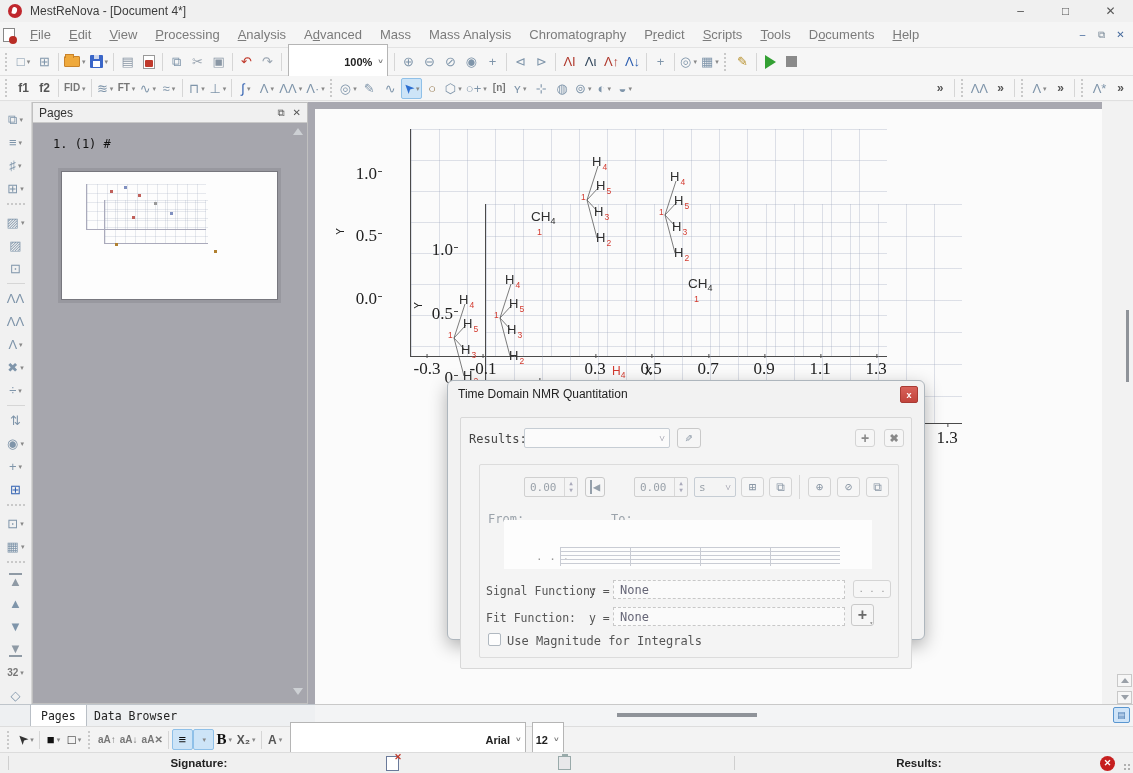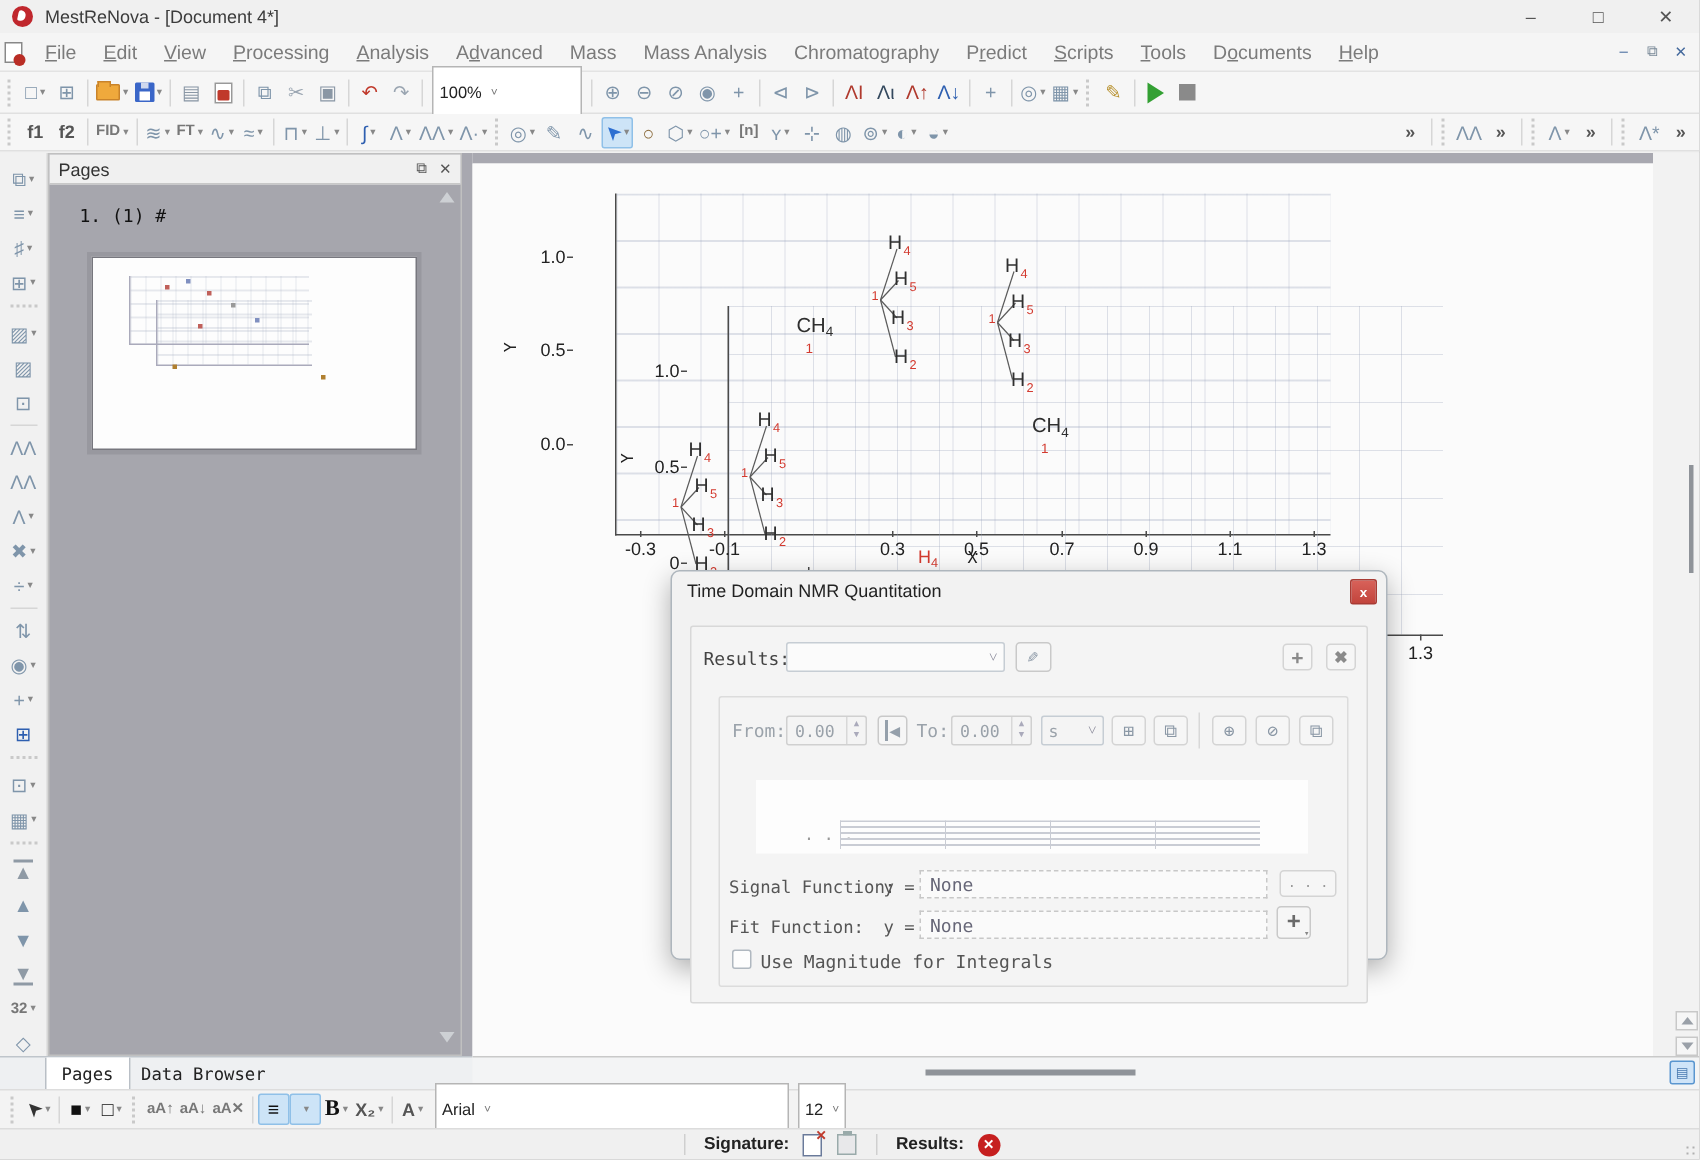--- a/index.html
+++ b/index.html
@@ -30,21 +30,21 @@
   .tbtn{height:21px;min-width:21px;padding:0 1px;display:flex;align-items:center;justify-content:center;border:1px solid transparent;border-radius:2px;color:#7f95aa;font-size:13px;line-height:1;position:relative;}
   .tbtn .g{display:inline-block;}
   .tbtn.txt .g{font-size:12px;font-weight:bold;color:#555;font-family:"Liberation Sans",sans-serif;}
   .tbtn.sm .g{font-size:10px;font-weight:bold;color:#777;}
   .tbtn.bold .g{font-family:"Liberation Serif",serif;font-size:15px;font-weight:bold;color:#111;}
   .tbtn.dd::after{content:"▾";font-size:7px;color:#888;margin-left:2px;}
   .tbtn.sel{background:#cde4f7;border:1px solid #8fc0e8;}
   .sep{width:1px;height:18px;background:#d6d6d6;margin:0 3px;flex:none;}
   .dsep{width:5px;height:18px;border-left:2px dotted #c9c9c9;margin:0 3px;flex:none;}
   .spacer{flex:1;}
-  .combo{height:36px;background:#fff;border:1px solid #b5b5b5;font-size:11px;display:flex;align-items:center;padding:0 4px;justify-content:flex-start;color:#222;}
+  .combo{height:36px;background:#fff;border:1px solid #b5b5b5;font-size:11px;display:flex;align-items:center;padding:0 4px;justify-content:flex-end;color:#222;font-weight:bold;}
   .combo .chev{font-size:8px;color:#777;margin-left:6px;}
   .zoom-combo{width:100px;margin:0 3px;}
   
   .i-folder .g{width:16px;height:11px;background:#efa93c;border:1px solid #c9832a;border-radius:1px;position:relative;}
   .i-folder .g::before{content:"";position:absolute;left:0;top:-3px;width:7px;height:3px;background:#efa93c;border:1px solid #c9832a;border-bottom:none;}
   .i-floppy .g{width:13px;height:13px;background:#3a66c8;border-radius:1px;position:relative;}
   .i-floppy .g::before{content:"";position:absolute;left:3px;top:6px;width:7px;height:6px;background:#fff;}
   .i-floppy .g::after{content:"";position:absolute;left:4px;top:0;width:5px;height:4px;background:#cfd8ee;}
   .i-pdf .g{width:12px;height:14px;background:#fff;border:1px solid #999;position:relative;}
   .i-pdf .g::before{content:"";position:absolute;left:1px;top:4px;width:8px;height:7px;background:#c0392b;border-radius:1px;}
@@ -72,21 +72,21 @@
      background-image:linear-gradient(to right,rgba(160,170,190,.25) 1px,transparent 1px),linear-gradient(to bottom,rgba(160,170,190,.25) 1px,transparent 1px);background-size:10px 9px;}
   .speck{position:absolute;width:3px;height:3px;}
   .panel-scroll-up{position:absolute;right:4px;top:25px;width:0;height:0;border-left:5px solid transparent;border-right:5px solid transparent;border-bottom:7px solid #cdd0d4;}
   .panel-scroll-down{position:absolute;right:4px;bottom:8px;width:0;height:0;border-left:5px solid transparent;border-right:5px solid transparent;border-top:7px solid #cdd0d4;}
   .vsplit{position:absolute;left:308px;top:102px;width:7px;height:602px;background:#a8a8b0;}
   .hsplit-top{position:absolute;left:315px;top:102px;width:787px;height:7px;background:#a8a8b0;}
   
   .canvas{position:absolute;left:315px;top:109px;width:787px;height:595px;background:#fbfbfb;overflow:hidden;}
   .plot{position:absolute;border-left:1px solid #4a4a4a;border-bottom:1px solid #4a4a4a;
     background-image:linear-gradient(to right,rgba(150,160,185,.30) 1px,transparent 1px),linear-gradient(to bottom,rgba(150,160,185,.30) 1px,transparent 1px);}
-  .tick{position:absolute;font-family:Liberation Sans, sans-serif;font-size:12px;color:#222;}
+  .tick{position:absolute;font-family:Liberation Serif, serif;font-size:17px;color:#222;}
   .xtick{transform:translateX(-50%);}
   .xtick::before{content:"";position:absolute;left:50%;top:-5px;width:1px;height:4px;background:#4a4a4a;}
   .ytick{width:28px;text-align:right;}
   .ytick::after{content:"";position:absolute;right:-5px;top:7px;width:4px;height:1px;background:#4a4a4a;}
   .axis-label{position:absolute;font-family:"DejaVu Sans Mono",monospace;font-size:11px;color:#222;}
   .rot{transform:rotate(-90deg);}
   .molecule{position:absolute;width:34px;height:96px;}
   .molecule svg{position:absolute;left:0;top:0;}
   .molecule svg line{stroke:#5a5a5a;stroke-width:0.8;}
   .atom{position:absolute;font-size:13px;color:#2f2f2f;font-family:"Liberation Sans",sans-serif;}
@@ -105,21 +105,21 @@
   .gbtn.up{top:572px;}
   .gbtn.up span{border-left:4px solid transparent;border-right:4px solid transparent;border-bottom:5px solid #9aa0a8;}
   .gbtn.down{top:589px;}
   .gbtn.down span{border-left:4px solid transparent;border-right:4px solid transparent;border-top:5px solid #9aa0a8;}
   
   .dialog{position:absolute;left:447px;top:380px;width:478px;height:260px;background:#f2f2f2;border:1px solid #aeb6bd;border-radius:6px;box-shadow:0 6px 18px rgba(0,0,0,.3);z-index:50;font-family:"DejaVu Sans Mono",monospace;}
   .dlg-title{position:absolute;left:10px;top:6px;font-family:"Liberation Sans",sans-serif;font-size:12px;color:#222;}
   .dlg-close{position:absolute;right:6px;top:5px;width:18px;height:17px;background:linear-gradient(#d8625a,#c2443c);border:1px solid #a83b34;border-radius:2px;color:#fff;font-size:9px;font-weight:bold;display:flex;align-items:center;justify-content:center;font-family:"Liberation Sans",sans-serif;}
   .dlg-box{position:absolute;left:12px;top:36px;width:452px;height:252px;border:1px solid #d8d8d8;border-radius:2px;background:#f4f4f4;}
   .dlg-label{position:absolute;font-size:12px;color:#444;}
-  .dlg-label.dis{color:#9aa2aa;}
+  .dlg-label.dis{color:#9aa2aa;margin-top:32px;}
   .dlg-combo{position:absolute;height:20px;background:#fbfbfb;border:1px solid #c6cdd4;border-radius:2px;display:flex;align-items:center;justify-content:flex-end;padding:0 4px;font-size:10px;color:#889;}
   .dlg-btn{position:absolute;background:#f6f6f6;border:1px solid #c9c9c9;border-radius:3px;display:flex;align-items:center;justify-content:center;color:#8a97a5;font-size:12px;}
   .dlg-btn.flat{border-color:#d4d4d4;}
   .plusx{font-family:"Liberation Sans",sans-serif;font-weight:bold;color:#8a8a8a;font-size:14px;}
   .inner-box{position:absolute;left:18px;top:46px;width:420px;height:194px;border:1px solid #dcdcdc;border-radius:2px;}
   .spinner{position:absolute;height:20px;width:54px;background:#f4f4f4;border:1px solid #d0d0d0;border-radius:2px;font-size:11px;color:#9aa2aa;display:flex;align-items:center;padding-left:5px;}
   .spinner .arrows{margin-left:auto;width:13px;height:100%;border-left:1px solid #d8d8d8;display:flex;flex-direction:column;align-items:center;justify-content:center;font-size:6px;color:#aab;line-height:1.1;}
   .mini-plot-box{position:absolute;left:24px;top:55px;width:368px;height:49px;background:#fdfdfd;}
   .mini-dots{position:absolute;left:32px;top:30px;font-size:11px;color:#999;}
   .staff{position:absolute;left:56px;top:27px;width:280px;height:19px;
@@ -132,21 +132,21 @@
   .tab{position:absolute;top:0;height:22px;display:flex;align-items:center;justify-content:center;font-family:"DejaVu Sans Mono",monospace;font-size:11.5px;color:#222;padding:0 10px;}
   .tab.active{background:#fff;border:1px solid #b9bfc6;border-top:none;}
   .scrollzone{position:absolute;left:315px;top:704px;width:818px;height:22px;background:#f3f4f5;border-top:1px solid #c9c9c9;}
   .hthumb{position:absolute;left:302px;top:8px;width:140px;height:4px;background:#8f9399;}
   .corner-btn{position:absolute;right:3px;top:2px;width:17px;height:16px;background:#cfe4f8;border:1px solid #5a96d0;border-radius:2px;display:flex;align-items:center;justify-content:center;font-size:9px;color:#4a7ab0;}
   
   .tb3{position:absolute;left:0;top:726px;width:1133px;height:26px;background:#f3f3f3;border-top:1px solid #ddd;display:flex;align-items:center;padding:0 4px;}
   .font-combo{width:236px;margin-left:4px;}
   .size-combo{width:32px;margin-left:6px;}
   
-  .statusbar{position:absolute;left:0;top:752px;width:1133px;height:21px;background:#f0f0f0;border-top:1px solid #dcdcdc;display:flex;align-items:center;justify-content:center;padding-right:18px;}
+  .statusbar{position:absolute;left:0;top:752px;width:1133px;height:21px;background:#f0f0f0;border-top:1px solid #dcdcdc;display:flex;align-items:center;justify-content:space-between;padding-right:18px;}
   .status-label{font-size:11.5px;font-weight:bold;color:#222;margin:0 4px;}
   .status-sep{width:1px;height:14px;background:#cfcfcf;margin:0 8px;}
   .sig-icon{width:13px;height:15px;background:#fff;border:1px solid #6a7a9a;position:relative;margin:0 5px;}
   .sig-icon::before{content:"✕";position:absolute;right:-4px;top:-5px;color:#c0392b;font-size:9px;font-weight:bold;}
   .clip-icon{width:13px;height:14px;background:#e8e8ea;border:1px solid #9aa;position:relative;margin:0 5px;}
   .clip-icon::before{content:"";position:absolute;left:3px;top:-3px;width:6px;height:3px;background:#9aa;}
   .lic-icon{width:15px;height:15px;border-radius:50%;background:#c61f1f;color:#fff;font-size:9px;font-weight:bold;display:flex;align-items:center;justify-content:center;margin-left:5px;}
   .grip-corner{position:absolute;right:2px;bottom:2px;width:8px;height:8px;
     background-image:radial-gradient(#b0b0b0 1px,transparent 1px);background-size:4px 4px;}
 </style>

